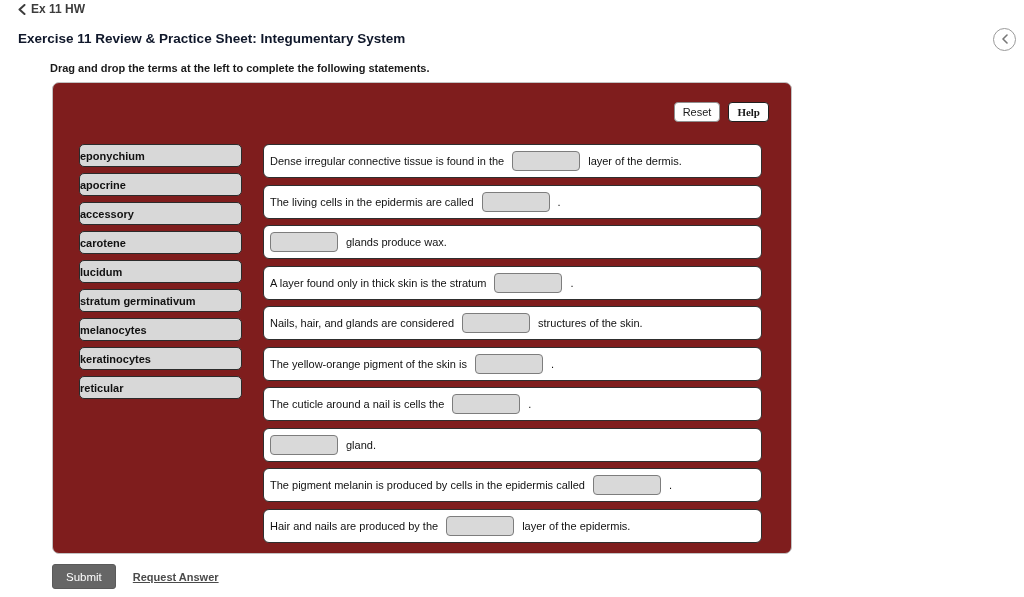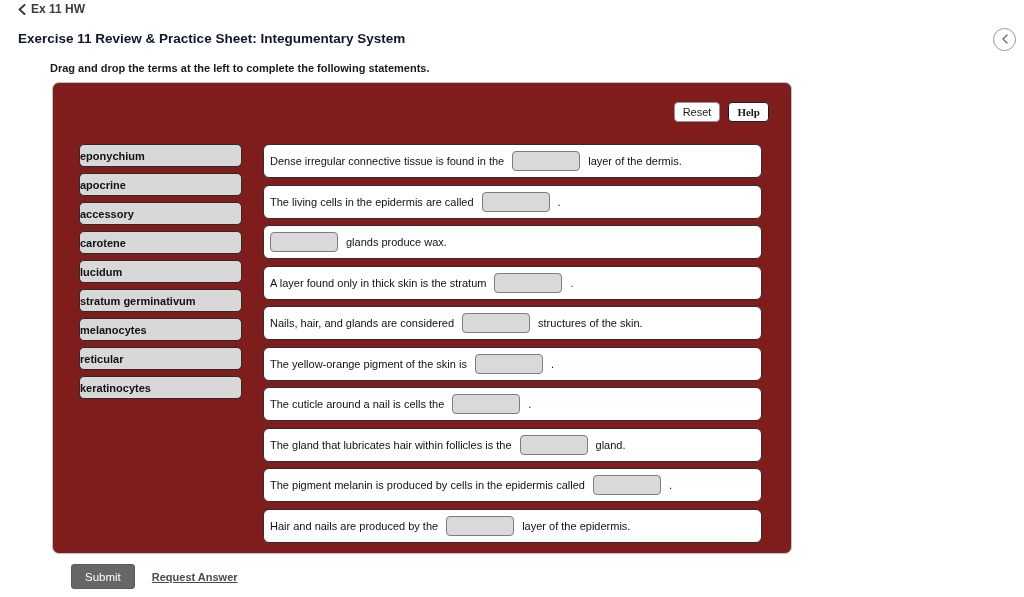--- a/index.html
+++ b/index.html
@@ -99,21 +99,20 @@
   .footer {
     position: absolute; left: 52px; top: 564px;
     display: flex; align-items: center; gap: 17px;
   }
   .submit-btn {
     font-family: "Liberation Sans", sans-serif;
     background: #666666; color: #ffffff;
     border: 1px solid #5a5a5a; border-radius: 3px;
     font-size: 11.5px; padding: 4px 13px; height: 25px;
     cursor: pointer;
-    margin-left: 19px;
   }
   .request-link {
     font-size: 11px; font-weight: bold; color: #4a4a4a;
     text-decoration: underline; cursor: pointer;
   }
 </style>
 </head>
 <body>
 
 <div class="breadcrumb">
@@ -167,26 +166,26 @@
 
   <div class="term">
           <span class="term-label">stratum germinativum</span>
         </div>
 
   <div class="term">
           <span class="term-label">melanocytes</span>
         </div>
 
   <div class="term">
+          <span class="term-label">keratinocytes</span>
+        </div>
+
+  <div class="term">
           <span class="term-label">reticular</span>
         </div>
-
-  <div class="term">
-          <span class="term-label">keratinocytes</span>
-        </div>
 </div>
     <div class="statements" id="statements">
   <div class="statement">
     <span class="prefix">Dense irregular connective tissue is found in the</span>
     <span class="blank"></span>
     <span class="suffix">layer of the dermis.</span>
   </div>
 
   <div class="statement">
     <span class="prefix">The living cells in the epidermis are called</span>
@@ -218,21 +217,20 @@
     <span class="suffix">.</span>
   </div>
 
   <div class="statement">
     <span class="prefix">The cuticle around a nail is cells the</span>
     <span class="blank"></span>
     <span class="suffix">.</span>
   </div>
 
   <div class="statement">
-    <span class="prefix">The gland that lubricates hair within follicles is the</span>
     <span class="blank"></span>
     <span class="suffix">gland.</span>
   </div>
 
   <div class="statement">
     <span class="prefix">The pigment melanin is produced by cells in the epidermis called</span>
     <span class="blank"></span>
     <span class="suffix">.</span>
   </div>
 

